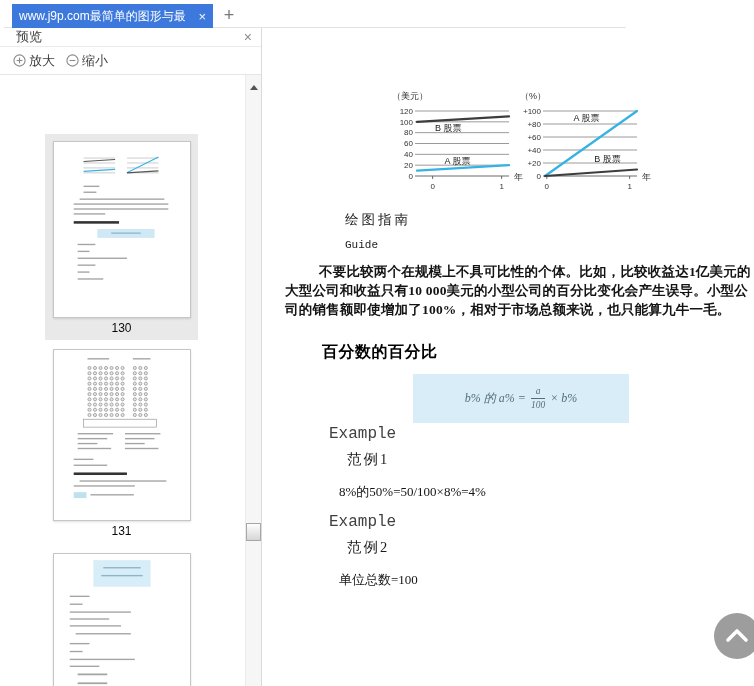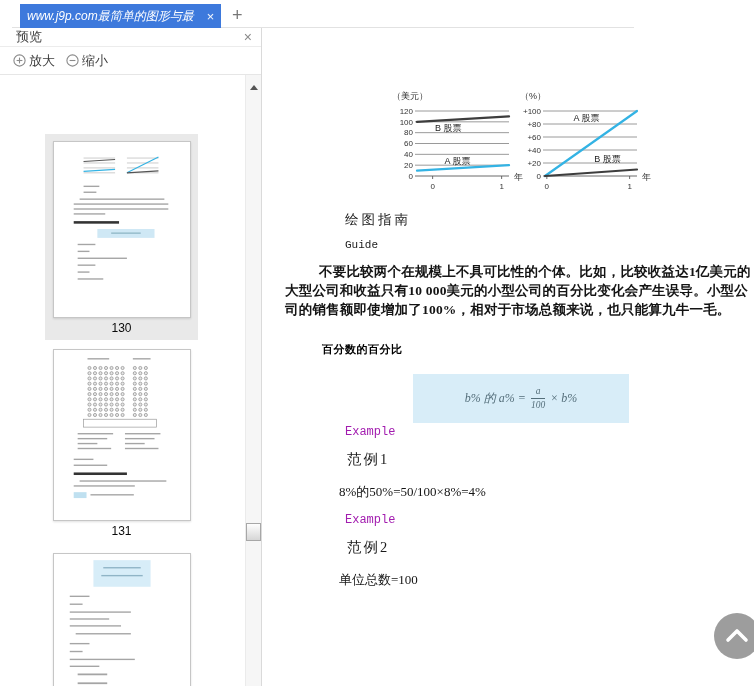--- a/index.html
+++ b/index.html
@@ -2,21 +2,21 @@
 <html><head>
 <meta charset="utf-8">
 <style>
   * { box-sizing: border-box; margin: 0; padding: 0; }
   html,body { width:754px; height:686px; }
   body {
     position: relative; overflow: hidden; background:#fff;
     font-family:"Liberation Sans", sans-serif; color:#222;
   }
   
-  .tabbar { position:absolute; left:12px; top:0; width:622px; height:28px; background:#fff; border-bottom:1px solid #e2e2e2;font-style:italic; }
+  .tabbar { position:absolute; left:4px; top:0; width:622px; height:28px; background:#fff; border-bottom:1px solid #e2e2e2; }
   .tab { position:absolute; left:8px; top:4px; width:201px; height:24px; background:#3d79dc; color:#fff;
          display:flex; align-items:center; padding:0 7px; font-size:12px; cursor:default; }
   .tab-title { flex:1; white-space:nowrap; overflow:hidden; }
   .tab-close { margin-left:5px; font-size:13px; line-height:1; opacity:.95; }
   .newtab { position:absolute; left:212px; top:4px; width:26px; height:24px; color:#777;
             font-size:18px; text-align:center; line-height:23px; }
   
   .sidebar { position:absolute; left:0; top:28px; width:262px; height:658px; background:#fff; border-right:1px solid #dadada; }
   .sb-header { position:relative; height:19px; line-height:18px; padding-left:16px; font-size:13px; color:#454545; border-bottom:1px solid #ececec; }
   .sb-close { position:absolute; right:9px; top:2px; font-size:14px; color:#8a8a8a; line-height:14px; }
@@ -36,27 +36,27 @@
   .main { position:absolute; left:263px; top:28px; width:491px; height:658px; background:#fff;padding-left:32px; }
   .chart { position:absolute; width:150px; height:112px; }
   .chart0 { left:127px; top:59px; }
   .chart1 { left:255px; top:59px; }
   .doc-serif { font-family:"Liberation Serif","DejaVu Serif",serif; }
   .doc-mono  { font-family:"Liberation Mono","DejaVu Sans Mono",monospace; }
   .t-guide-zh { position:absolute; left:82px; top:183px; font-size:13.5px; letter-spacing:3px; color:#1a1a1a; }
   .t-guide-en { position:absolute; left:82px; top:211px; font-size:11px; color:#1a1a1a; }
   .t-para { position:absolute; left:22px; top:234px; width:468px; font-size:13.5px; line-height:19px;
             text-indent:34px; color:#141414; letter-spacing:.2px;font-weight:bold; }
-  .t-heading { position:absolute; left:59px; top:314px; font-size:11px; font-weight:bold; color:#000; letter-spacing:.5px; }
+  .t-heading { position:absolute; left:59px; top:314px; font-size:16px; font-weight:bold; color:#000; letter-spacing:.5px; }
   .formula-box { position:absolute; left:150px; top:346px; width:216px; height:49px; background:#d8edf8;
                  display:flex; align-items:center; justify-content:center; font-size:12px; font-style:italic;
                  color:#546e7a; font-family:"Liberation Serif",serif; }
   .frac { display:inline-flex; flex-direction:column; align-items:center; font-size:9.5px; line-height:1; margin:0 5px; }
   .frac .bar { width:100%; height:1px; background:#546e7a; margin:2px 0; }
-  .ex-label { position:absolute; left:82px; font-size:12px; color:#a21caf; }
+  .ex-label { position:absolute; left:66px; font-size:16px; color:#404040; }
   .ex-name  { position:absolute; left:84px; font-size:14.5px; letter-spacing:2px; color:#1a1a1a; }
   .ex-body  { position:absolute; left:76px; font-size:13px; color:#141414; }
   
   .scrolltop { position:absolute; left:714px; top:613px; width:46px; height:46px; border-radius:50%;
                background:#9d9d9d; display:flex; align-items:center; justify-content:center; }
   
   svg text { font-family:"Liberation Sans",sans-serif; }
 </style>
 </head>
 <body>

